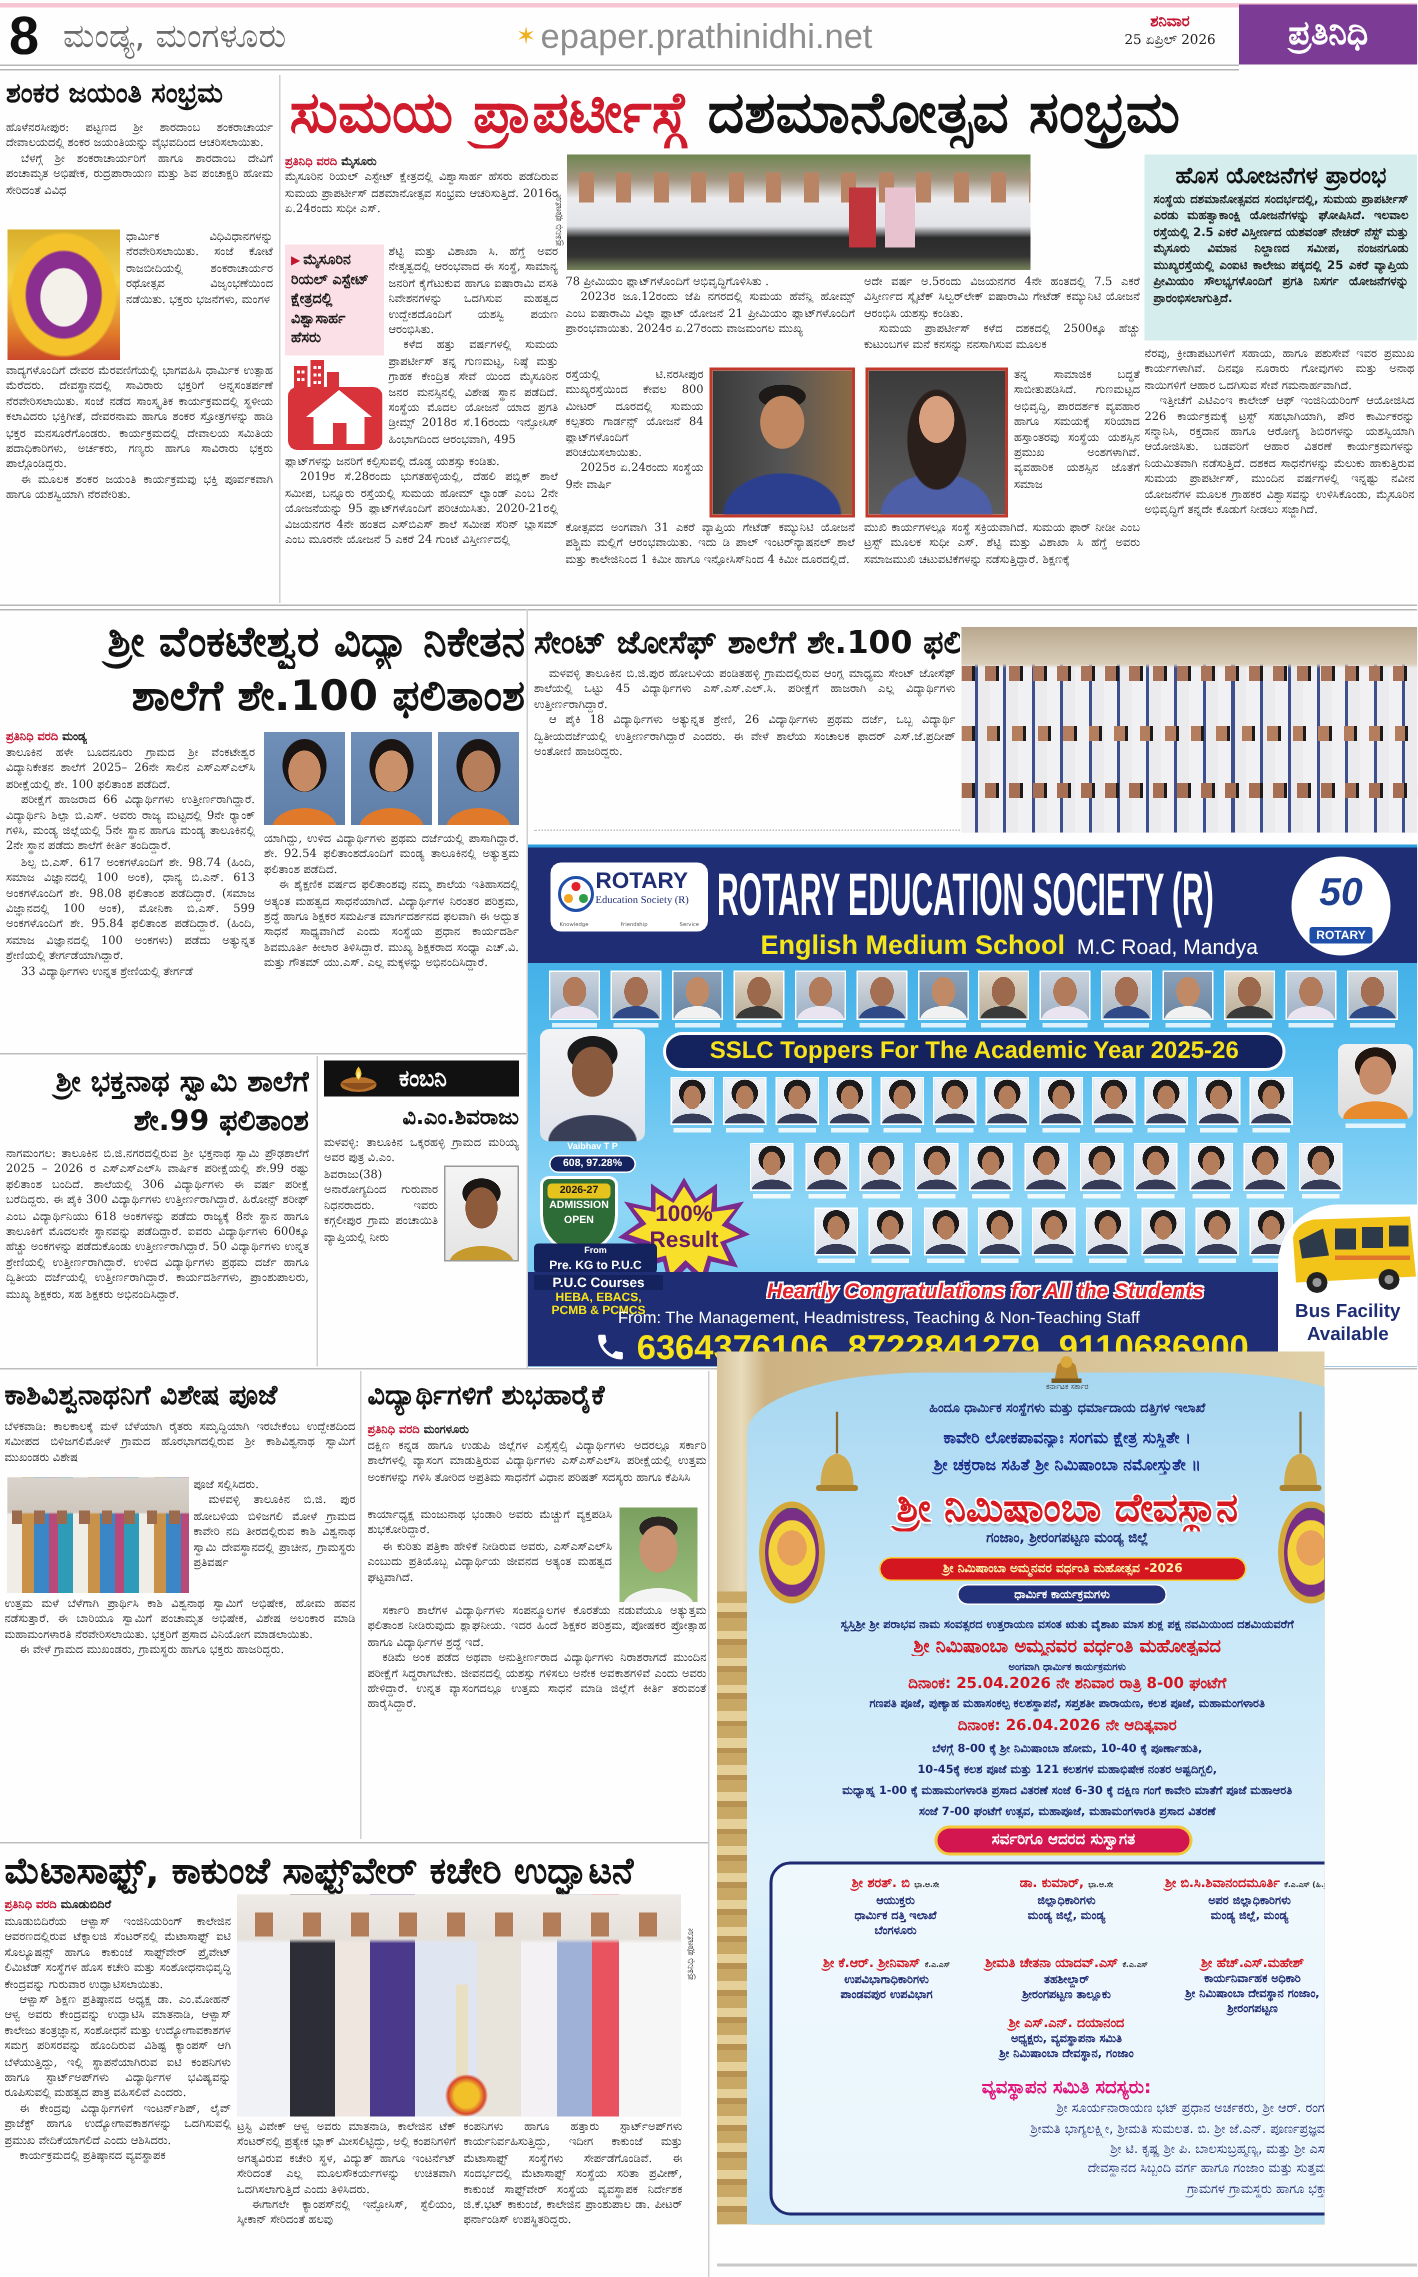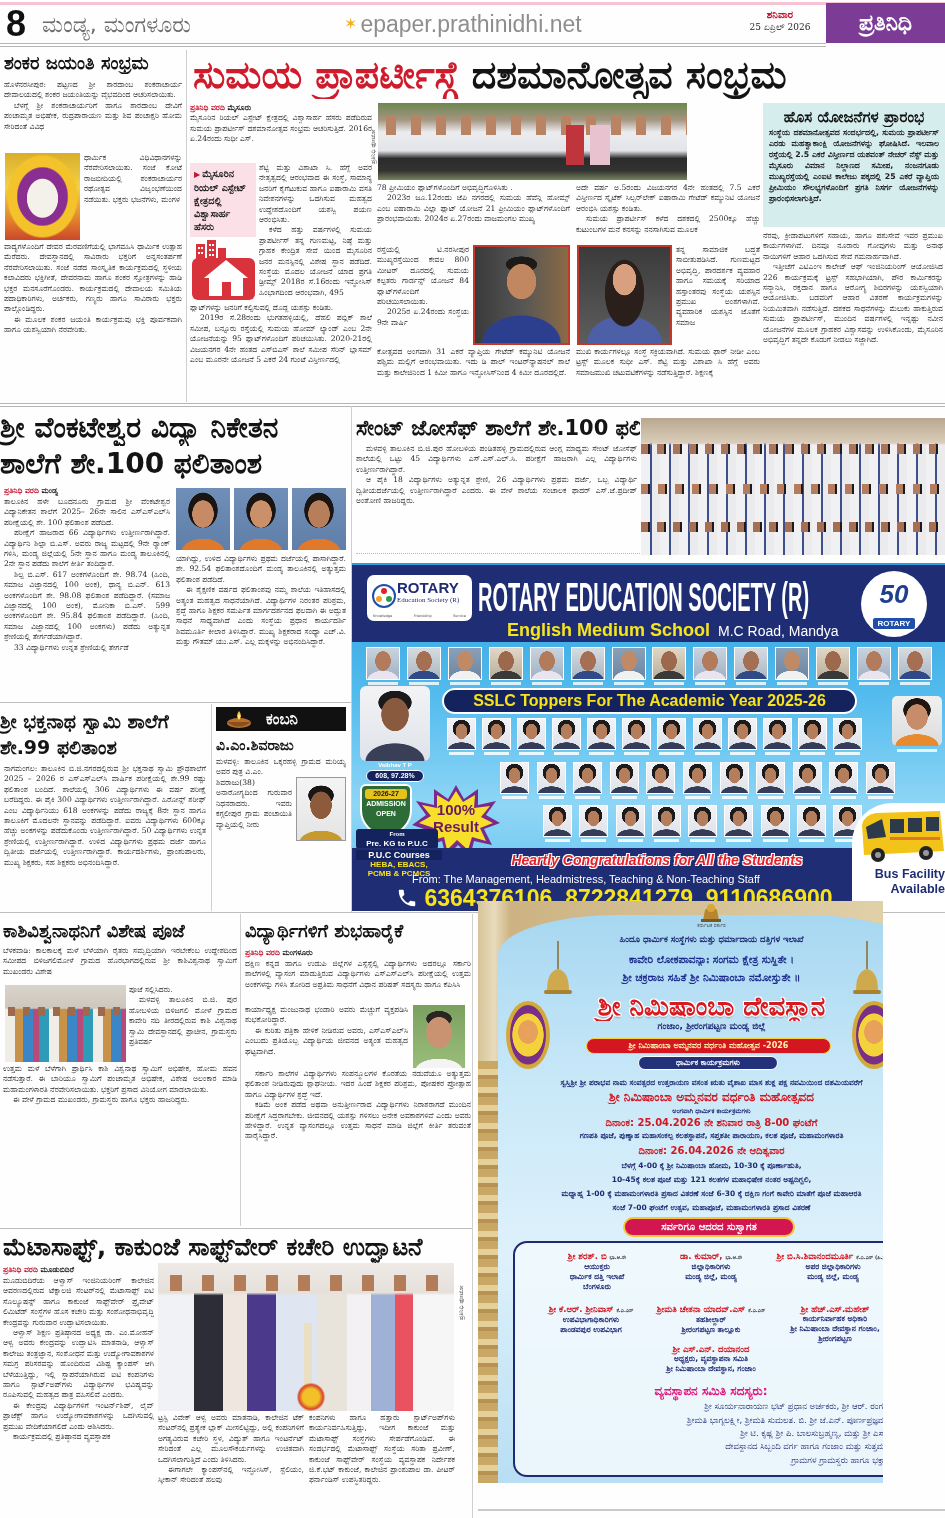--- a/index.html
+++ b/index.html
@@ -1,21 +1,21 @@
 <!DOCTYPE html>
 <html><head>
 <meta charset="utf-8">
 <style>
 *{box-sizing:border-box;margin:0;padding:0}
 html,body{width:945px;height:1518px;overflow:hidden;background:#fff}
 body{font-family:"DejaVu Sans",sans-serif;color:#1b1b1b}
 #page{position:relative;width:945px;height:1518px;background:#fefefe;overflow:hidden}
 .a{position:absolute}
 .hl{position:absolute;font-family:"DejaVu Sans",sans-serif;font-weight:bold;color:#141414;white-space:nowrap;overflow:hidden;line-height:1.15}
-.hl.c{text-align:left}
+.hl.c{text-align:right}
 .tx{position:absolute;font-family:"DejaVu Serif",serif;font-size:7.6px;line-height:10.4px;color:#262626;text-align:justify;overflow:hidden}
 .tx p{text-indent:10px}
 .tx p.f{text-indent:0}
 .by{font-family:"DejaVu Sans",sans-serif;font-size:7.6px;font-weight:bold;line-height:10.4px;color:#222;white-space:nowrap;overflow:hidden}
 .by .r{color:#c3132f}
 .ln-h{position:absolute;height:0;border-top:1px solid #bdbdbd}
 .ln-h2{position:absolute;height:4px;border-top:1px solid #b5b5b5;border-bottom:1px solid #b5b5b5}
 .ln-v{position:absolute;width:0;border-left:1px solid #cfcfcf}
 .ph{position:absolute;overflow:hidden}
 
@@ -83,21 +83,21 @@
 .tp-cap{width:25px;height:3px;margin:2px auto 0;background:#fff;opacity:.85}
 #rotary .navy-bot{left:0;top:285px;width:593px;height:63px;background:#1f2e74}
 #rotary .puc{left:4px;top:287px;width:86px;text-align:center;line-height:10px;white-space:nowrap}
 #rotary .puc .t{font:bold 9px "Liberation Sans",sans-serif;color:#fff;background:#14225d}
 #rotary .puc .c{font:bold 8px "Liberation Sans",sans-serif;color:#f7e21b}
 #rotary .congr{left:130px;top:289px;width:350px;text-align:center;font:italic bold 14px "Liberation Sans",sans-serif;color:#e3212b;text-shadow:-1px -1px 0 #fff,1px -1px 0 #fff,-1px 1px 0 #fff,1px 1px 0 #fff;white-space:nowrap}
 #rotary .from{left:60px;top:310px;width:420px;text-align:left;font:11px "Liberation Sans",sans-serif;color:#fff;white-space:nowrap}
 #rotary .phone{left:30px;top:322px;width:465px;text-align:center;font:bold 23px "Liberation Sans",sans-serif;color:#f7e21b;white-space:nowrap;line-height:26px}
 #rotary .phone svg{vertical-align:-3px;margin-right:6px}
 #rotary .bus{left:500px;top:240px;width:95px;height:108px;background:#fff;border-radius:40px 0 0 0}
-#rotary .bus .txt{position:absolute;left:0;top:64px;width:93px;text-align:right;font:bold 12.5px "Liberation Sans",sans-serif;color:#1f2e74;line-height:15px}
+#rotary .bus .txt{position:absolute;left:0;top:64px;width:93px;text-align:center;font:bold 12.5px "Liberation Sans",sans-serif;color:#1f2e74;line-height:15px}
 
 
 #temple{left:478px;top:901px;width:405px;height:582px;overflow:hidden;background:linear-gradient(90deg,#d7c39a 0,#e8dcbc 4%,#cdb383 8%,#e0d0a8 100%)}
 #temple .sky{left:20px;top:14px;width:427px;height:568px;border-radius:120px 120px 0 0/40px 40px 0 0;background:linear-gradient(180deg,#a7d7f1 0%,#c9e8f8 30%,#def1fb 60%,#b8def3 100%)}
 #temple .pillar{top:160px;width:20px;height:422px;background:repeating-linear-gradient(180deg,#c9a764 0 8px,#e6d09a 8px 14px,#b89252 14px 18px)}
 #temple .tline{position:absolute;left:40px;width:387px;text-align:center;white-space:nowrap;overflow:hidden}
 #temple .navy{color:#1e2a72;font-weight:bold}
 #temple .red{color:#d3161f;font-weight:bold}
 #temple .gov{font-size:5px;color:#333}
 #temple .dept{font-size:8.5px}
@@ -656,21 +656,21 @@
     <div class="tline loc" style="top:120px">ಗಂಜಾಂ, ಶ್ರೀರಂಗಪಟ್ಟಣ ಮಂಡ್ಯ ಜಿಲ್ಲೆ</div>
     <div class="pillred" style="top:137px">ಶ್ರೀ ನಿಮಿಷಾಂಬಾ ಅಮ್ಮನವರ ವರ್ಧಂತಿ ಮಹೋತ್ಸವ -2026</div>
     <div class="pillnavy" style="top:155px">ಧಾರ್ಮಿಕ ಕಾರ್ಯಕ್ರಮಗಳು</div>
 
     <div class="tline navy sm" style="top:177px">ಸ್ವಸ್ತಿಶ್ರೀ ಶ್ರೀ ಪರಾಭವ ನಾಮ ಸಂವತ್ಸರದ ಉತ್ತರಾಯಣ ವಸಂತ ಋತು ವೈಶಾಖ ಮಾಸ ಶುಕ್ಲ ಪಕ್ಷ ನವಮಿಯಿಂದ ದಶಮಿಯವರೆಗೆ</div>
     <div class="tline red" style="top:189px;font-size:12px">ಶ್ರೀ ನಿಮಿಷಾಂಬಾ ಅಮ್ಮನವರ ವರ್ಧಂತಿ ಮಹೋತ್ಸವದ</div>
     <div class="tline navy" style="top:206px;font-size:6.5px">ಅಂಗವಾಗಿ ಧಾರ್ಮಿಕ ಕಾರ್ಯಕ್ರಮಗಳು</div>
     <div class="tline red dt" style="top:216px">ದಿನಾಂಕ: 25.04.2026 ನೇ ಶನಿವಾರ ರಾತ್ರಿ 8-00 ಘಂಟೆಗೆ</div>
     <div class="tline navy sm" style="top:230px">ಗಣಪತಿ ಪೂಜೆ, ಪುಣ್ಯಾಹ ಮಹಾಸಂಕಲ್ಪ ಕಲಶಸ್ಥಾಪನೆ, ಸಪ್ತಶತೀ ಪಾರಾಯಣ, ಕಲಶ ಪೂಜೆ, ಮಹಾಮಂಗಳಾರತಿ</div>
     <div class="tline red dt" style="top:244px">ದಿನಾಂಕ: 26.04.2026 ನೇ ಆದಿತ್ಯವಾರ</div>
-    <div class="tline navy sm" style="top:260px">ಬೆಳಗ್ಗೆ 4-00 ಕ್ಕೆ ಶ್ರೀ ನಿಮಿಷಾಂಬಾ ಹೋಮ, 10-30 ಕ್ಕೆ ಪೂರ್ಣಾಹುತಿ,</div>
+    <div class="tline navy sm" style="top:260px">ಬೆಳಗ್ಗೆ 8-00 ಕ್ಕೆ ಶ್ರೀ ನಿಮಿಷಾಂಬಾ ಹೋಮ, 10-40 ಕ್ಕೆ ಪೂರ್ಣಾಹುತಿ,</div>
     <div class="tline navy sm" style="top:274px">10-45ಕ್ಕೆ ಕಲಶ ಪೂಜೆ ಮತ್ತು 121 ಕಲಶಗಳ ಮಹಾಭಿಷೇಕ ನಂತರ ಅಷ್ಟದಿಗ್ಬಲಿ,</div>
     <div class="tline navy sm" style="top:288px;left:22px;width:423px">ಮಧ್ಯಾಹ್ನ 1-00 ಕ್ಕೆ ಮಹಾಮಂಗಳಾರತಿ ಪ್ರಸಾದ ವಿತರಣೆ  ಸಂಜೆ 6-30 ಕ್ಕೆ ದಕ್ಷಿಣ ಗಂಗೆ ಕಾವೇರಿ ಮಾತೆಗೆ ಪೂಜೆ ಮಹಾಆರತಿ</div>
     <div class="tline navy sm" style="top:302px">ಸಂಜೆ 7-00 ಘಂಟೆಗೆ ಉತ್ಸವ, ಮಹಾಪೂಜೆ, ಮಹಾಮಂಗಳಾರತಿ ಪ್ರಸಾದ ವಿತರಣೆ</div>
     <div class="pillwel" style="top:316px">ಸರ್ವರಿಗೂ ಆದರದ ಸುಸ್ವಾಗತ</div>
 
     <div class="a panel">
       <div class="off" style="left:12px;top:8px">
         <div class="nm"><span>ಶ್ರೀ ಶರತ್. ಬಿ</span> <span class="sx">ಭಾ.ಆ.ಸೇ</span></div>
         <div class="rl">ಆಯುಕ್ತರು</div>
         <div class="rl">ಧಾರ್ಮಿಕ ದತ್ತಿ ಇಲಾಖೆ</div>

